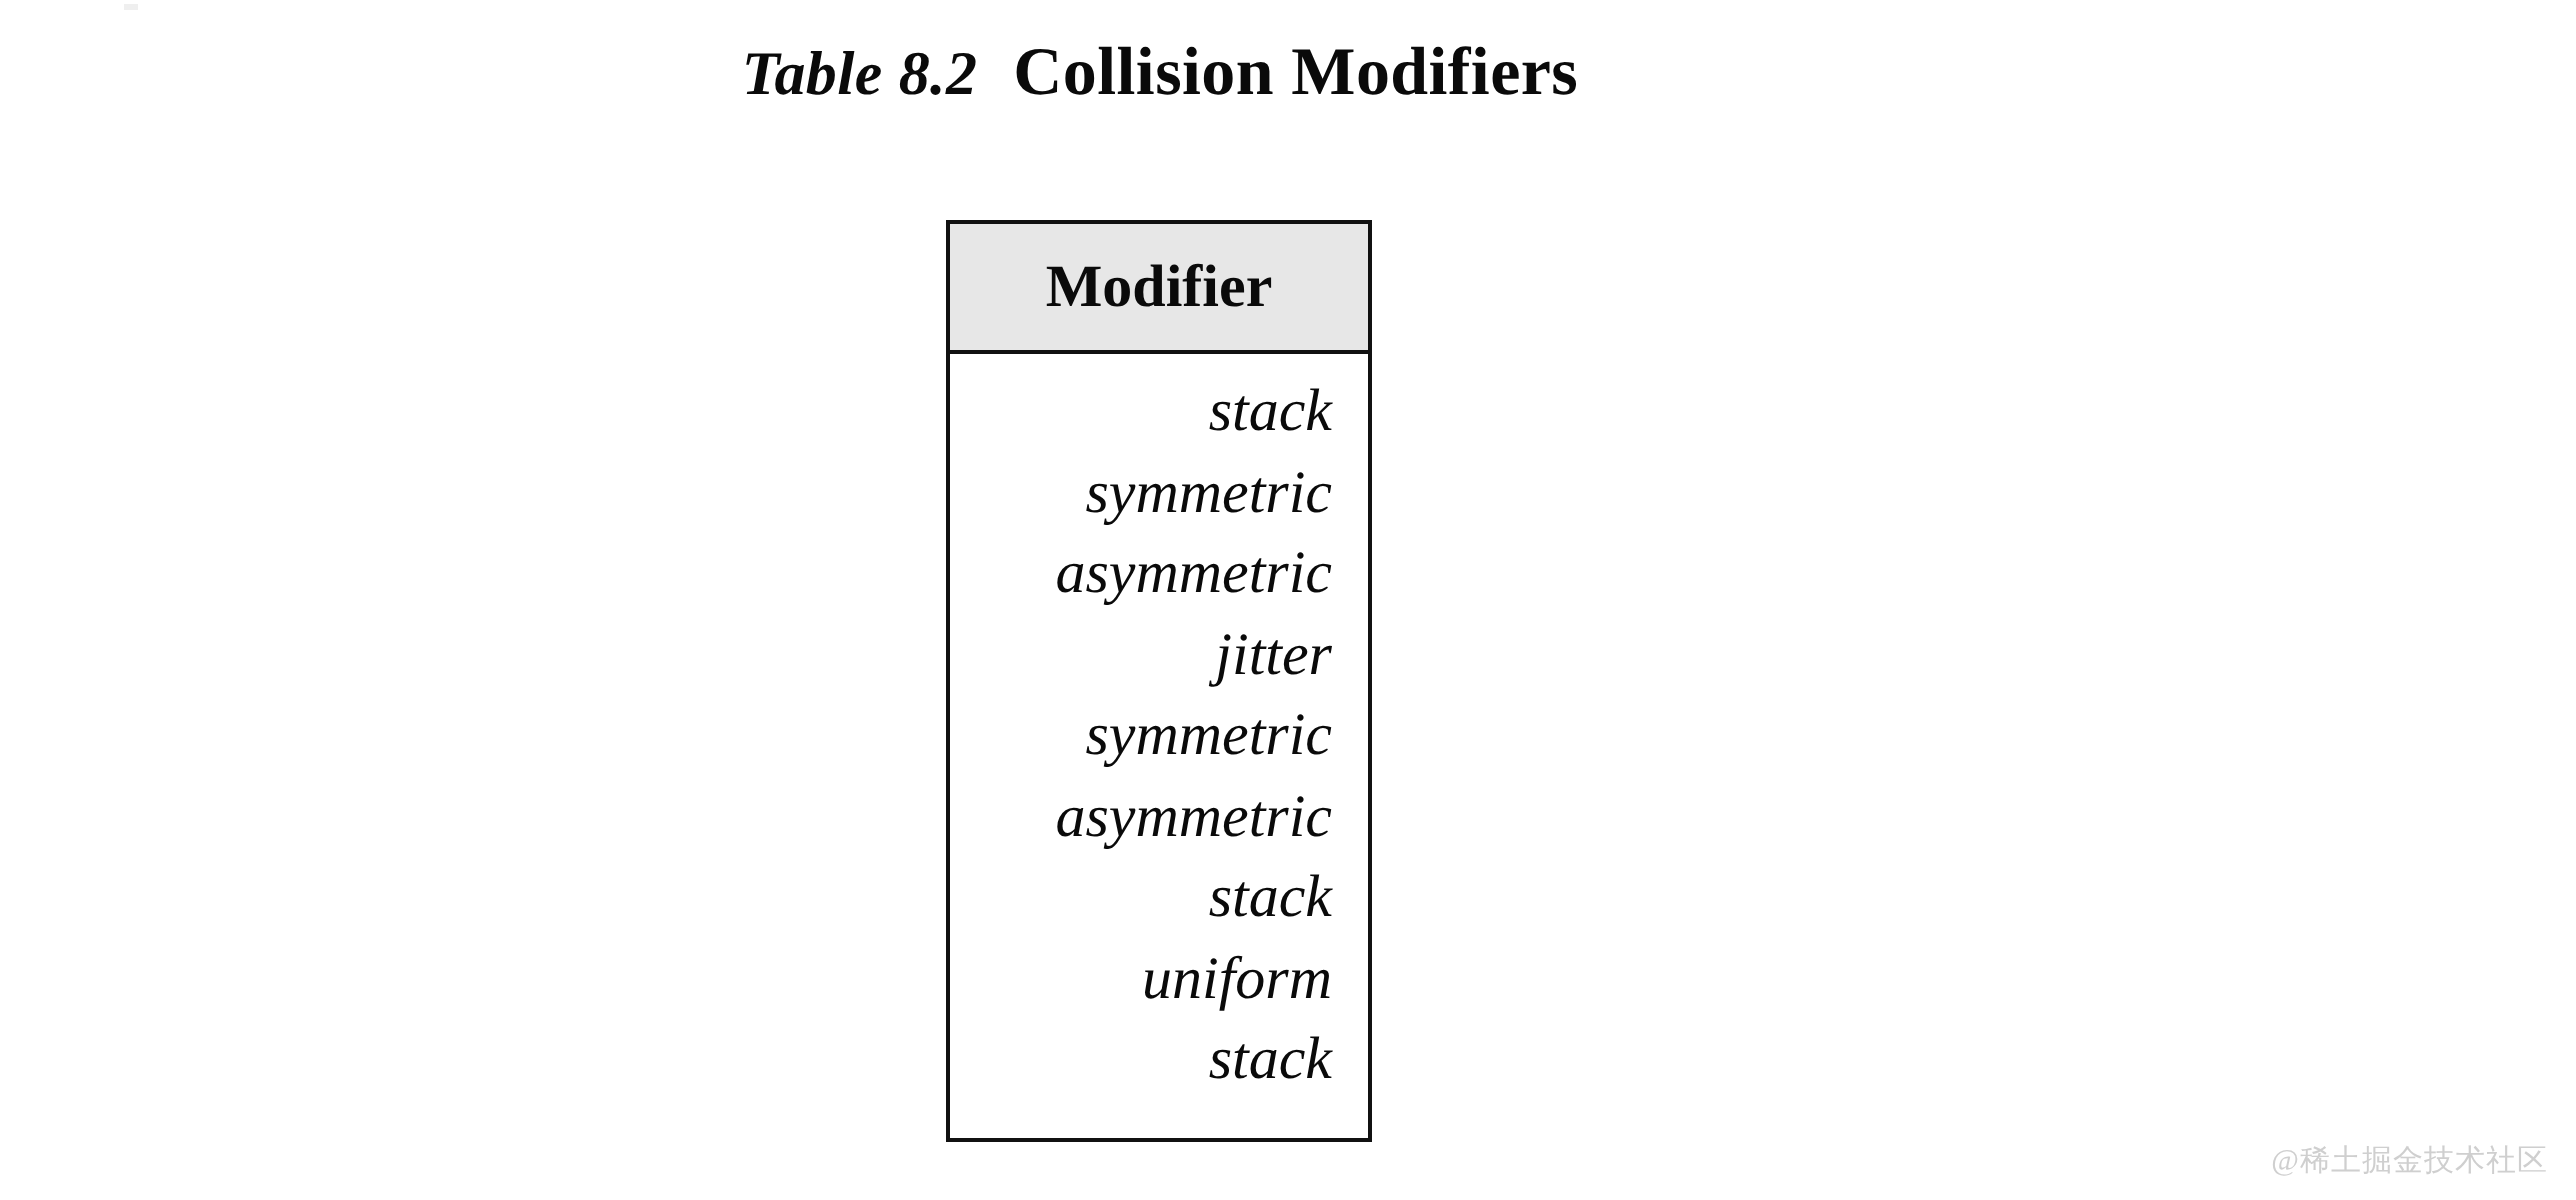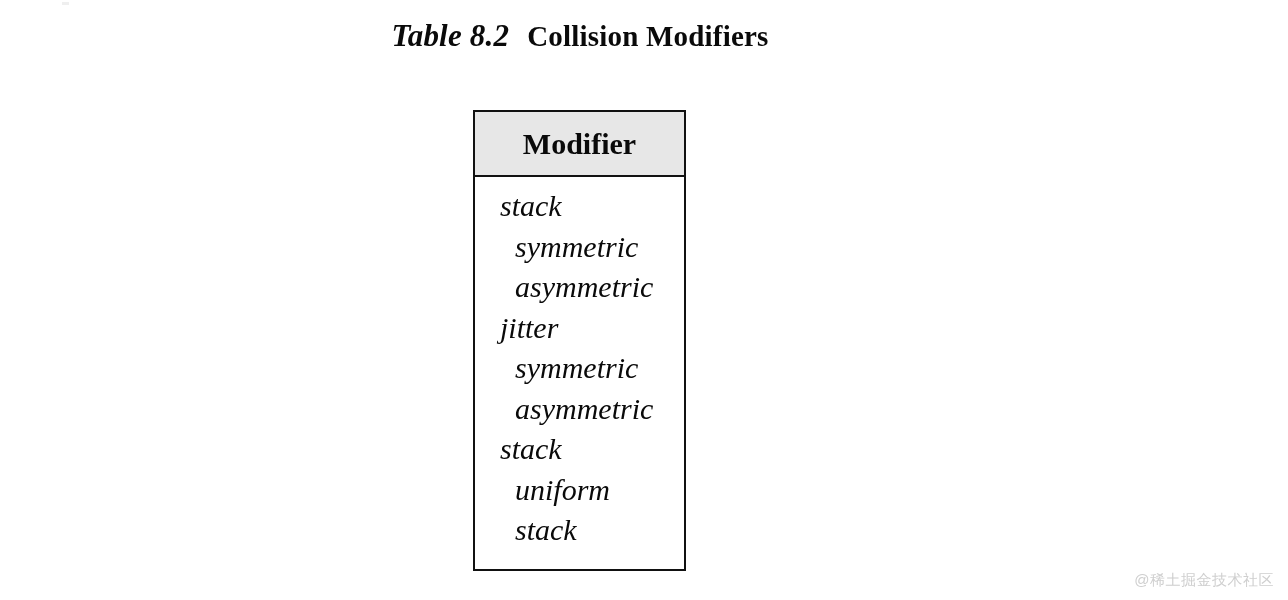--- a/index.html
+++ b/index.html
@@ -26,21 +26,21 @@
     color: #0a0a0a;
   }
   .caption-label {
     font-style: italic;
     font-weight: bold;
     font-size: 31px;
     letter-spacing: 0.2px;
   }
   .caption-title {
     font-weight: bold;
-    font-size: 29px;
+    font-size: 34px;
     margin-left: 18px;
     letter-spacing: 0.2px;
   }
 
   
   .table-wrap {
     position: absolute;
     left: 473px;
     top: 110px;
     width: 186px;
@@ -65,39 +65,40 @@
   }
   table.modifier-table tbody {
     background: #ffffff;
   }
   table.modifier-table tbody td {
     border: 0;
     padding: 0;
     vertical-align: top;
   }
   .body-list {
-    padding: 9px 8px 18px 0;
+    padding: 9px 18px 18px 0;
+    text-align: right;
   }
   .body-row {
     font-style: italic;
     font-size: 30px;
     line-height: 40.5px;
     color: #0a0a0a;
     white-space: nowrap;
     overflow: visible;
   }
   .body-row.level-0 { padding-left: 25px; }
   .body-row.level-1 { padding-left: 40px; font-family: Liberation Serif, serif; }
 
   
   .watermark {
     position: absolute;
     right: 14px;
     bottom: 10px;
-    font-family: Liberation Sans, sans-serif;
+    font-family: Liberation Serif, serif;
     font-size: 15px;
     color: #cfcfcf;
     white-space: nowrap;
     letter-spacing: 0.5px;
   }
 
   
   .page-artifact {
     position: absolute;
     left: 62px;

